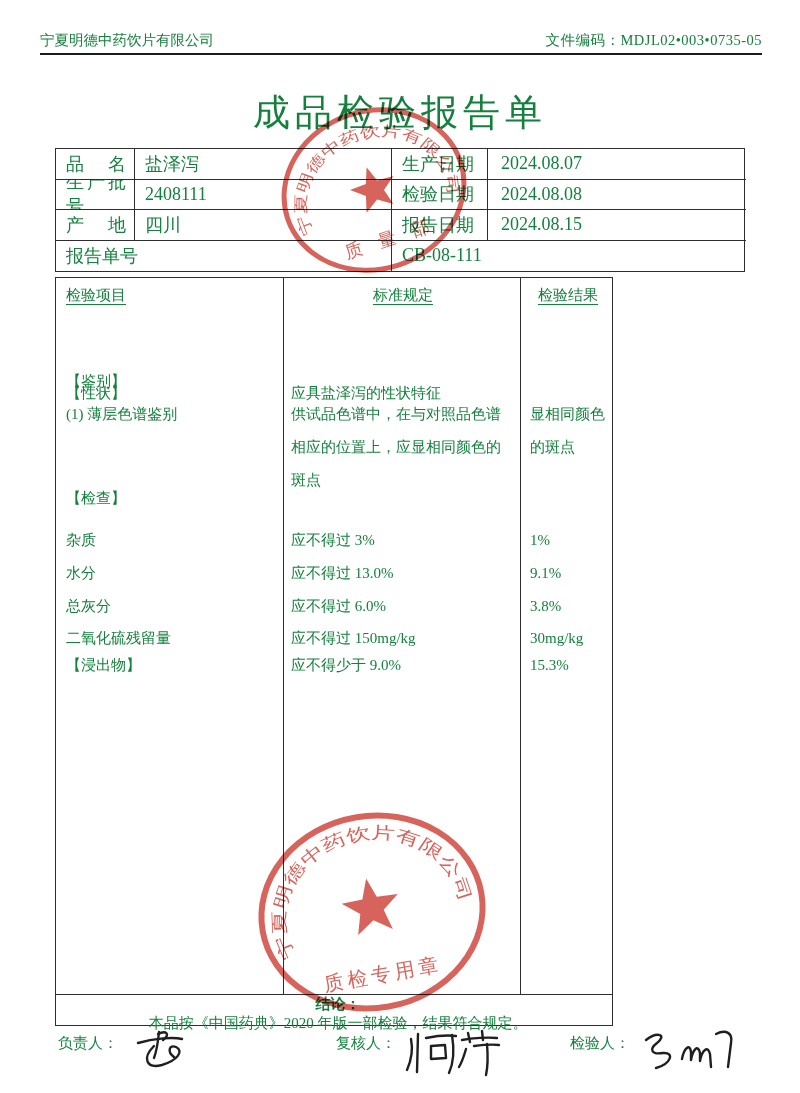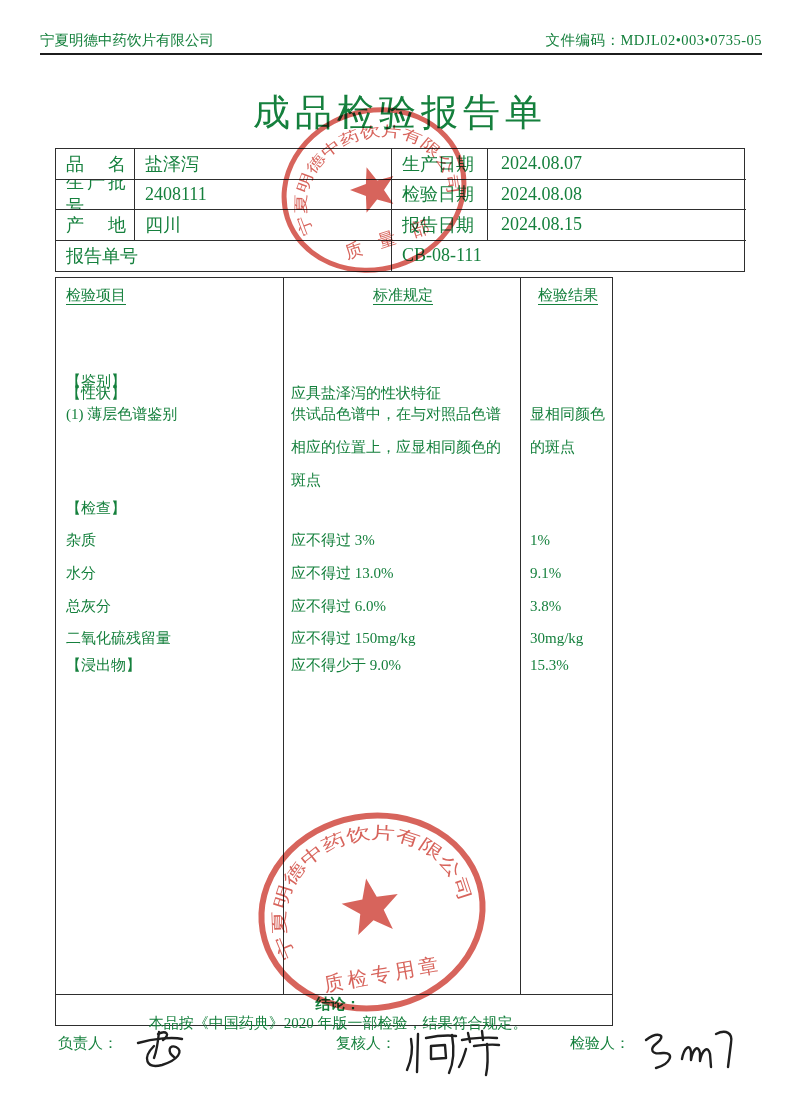--- a/index.html
+++ b/index.html
@@ -107,21 +107,21 @@
     <div class="trow" style="top:87px;gap:30px;">
       <div class="ci">【鉴别】</div>
       <div class="cs"></div>
       <div class="cr"></div>
     </div>
     <div class="trow" style="top:120px;">
       <div class="ci">(1) 薄层色谱鉴别</div>
       <div class="cs">供试品色谱中，在与对照品色谱相应的位置上，应显相同颜色的斑点</div>
       <div class="cr">显相同颜色的斑点</div>
     </div>
-    <div class="trow" style="top:214px;gap:19px;">
+    <div class="trow" style="top:204px;gap:19px;">
       <div class="ci">【检查】</div>
       <div class="cs"></div>
       <div class="cr"></div>
     </div>
     <div class="trow" style="top:246px;justify-content:space-between;">
       <div class="ci">杂质</div>
       <div class="cs">应不得过 3%</div>
       <div class="cr">1%</div>
     </div>
     <div class="trow" style="top:279px;">

